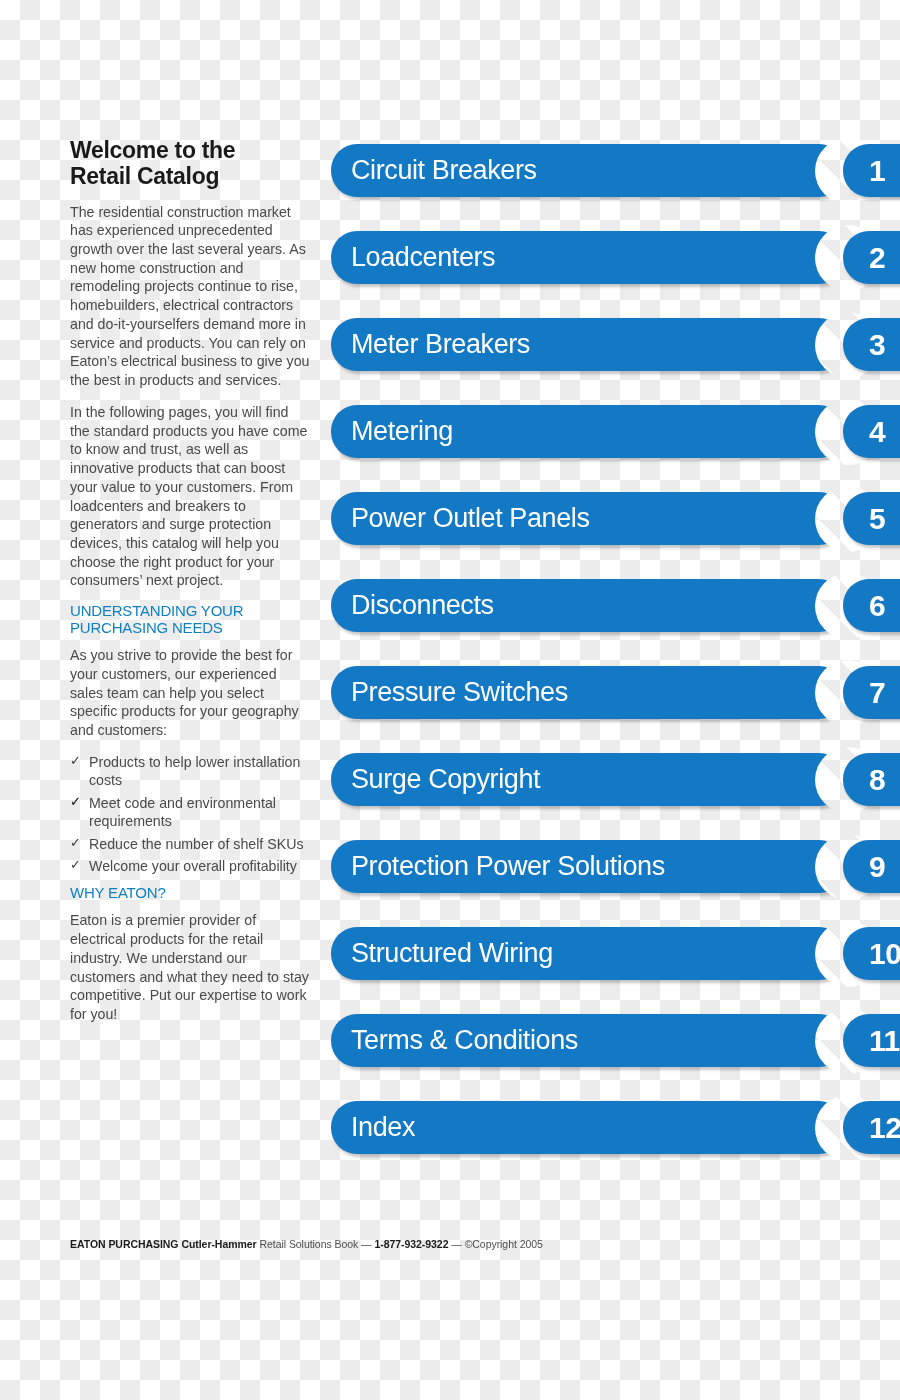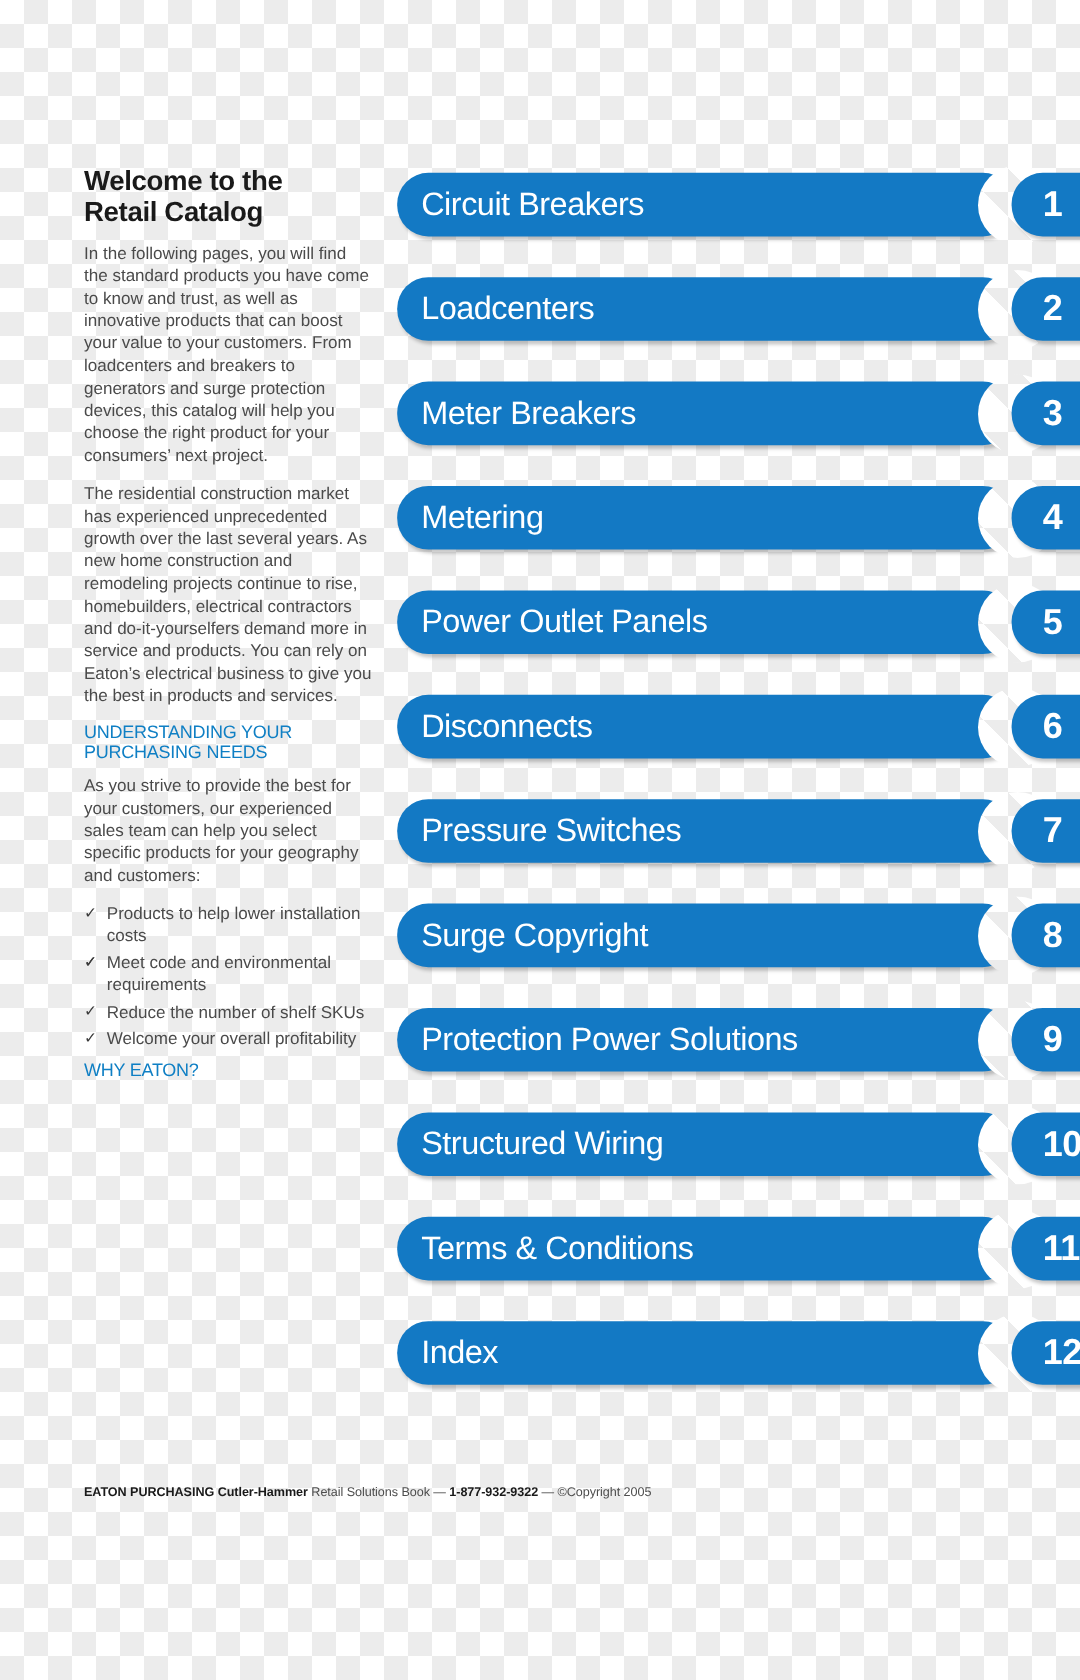--- a/index.html
+++ b/index.html
@@ -179,23 +179,23 @@
 </head>
 <body>
 
 <div id="page">
 
   <div class="left-col">
 
     <h1 class="welcome-title">Welcome to the
 Retail Catalog</h1>
 
+    <p class="body-para">The residential construction market has experienced unprecedented growth over the last several years. As new home construction and remodeling projects continue to rise, homebuilders, electrical contractors and do-it-yourselfers demand more in service and products. You can rely on Eaton’s electrical business to give you the best in products and services.</p>
+
     <p class="body-para">In the following pages, you will find the standard products you have come to know and trust, as well as innovative products that can boost your value to your customers. From loadcenters and breakers to generators and surge protection devices, this catalog will help you choose the right product for your consumers’ next project.</p>
-
-    <p class="body-para">The residential construction market has experienced unprecedented growth over the last several years. As new home construction and remodeling projects continue to rise, homebuilders, electrical contractors and do-it-yourselfers demand more in service and products. You can rely on Eaton’s electrical business to give you the best in products and services.</p>
 
     <h2 class="section-head">UNDERSTANDING YOUR
 PURCHASING NEEDS</h2>
 
     <p class="body-para">As you strive to provide the best for your customers, our experienced sales team can help you select specific products for your geography and customers:</p>
 
     <ul class="bullet-list">
       <li class="bullet-item">
         <span class="check-icon">✓</span>
         <span>Products to help lower installation costs</span>
@@ -212,20 +212,21 @@
         <span>Reduce the number of shelf SKUs</span>
       </li>
       <li class="bullet-item">
         <span class="check-icon">✓</span>
         <span>Welcome your overall profitability</span>
       </li>
     </ul>
 
     <h2 class="section-head">WHY EATON?</h2>
 
+    <p class="body-para">Eaton is a premier provider of electrical products for the retail industry. We understand our customers and what they need to stay competitive. Put our expertise to work for you!</p>
   </div>
 
   <div class="tabs">
 
     <div class="tab-row">
       <div class="tab-bar">
         <span class="tab-label">Circuit Breakers</span>
       </div>
       <div class="tab-notch"></div>
       <div class="tab-number-badge">

